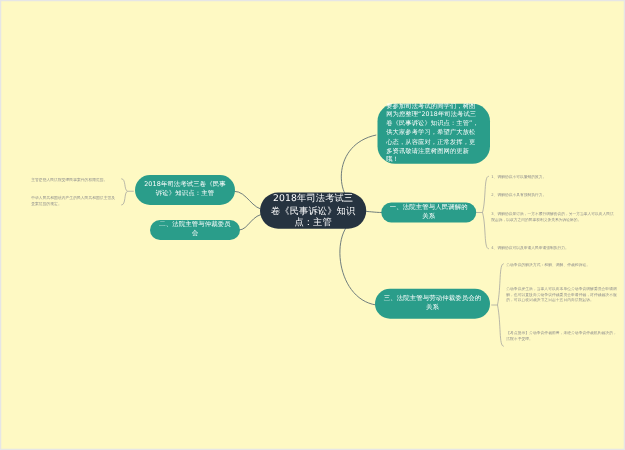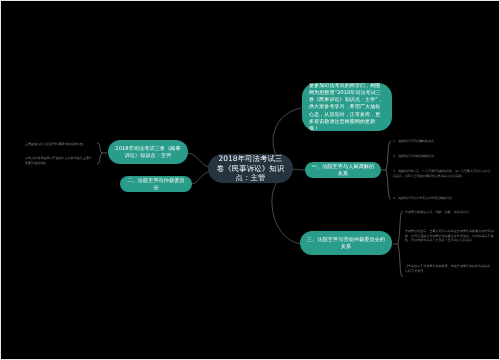--- a/index.html
+++ b/index.html
@@ -1,17 +1,17 @@
 <!DOCTYPE html>
 <html><head>
 <meta charset="utf-8">
 <style>
   html,body{margin:0;padding:0;}
   body{width:500px;height:360px;background:#ffffff;font-family:"DejaVu Sans","Liberation Sans",sans-serif;overflow:hidden;}
-  #canvas{position:relative;width:500px;height:360px;background:#000000;box-sizing:border-box;border:1px solid #e6e6e6;}
+  #canvas{position:relative;width:500px;height:360px;background:#fef9c3;box-sizing:border-box;border:1px solid #e6e6e6;}
   svg.links{position:absolute;left:0;top:0;width:500px;height:360px;pointer-events:none;}
   .node{position:absolute;box-sizing:border-box;display:flex;align-items:center;justify-content:center;text-align:center;color:#ffffff;border-radius:40px;line-height:1.28;letter-spacing:0.1px;word-break:break-all;}
   .node-root{background:#263340;font-size:7.4px;padding:3px 7px;}
   .node-teal{background:#2a9d8a;font-size:5.1px;padding:3px 6px;}
   .node-note{background:#2a9d8a;font-size:5.0px;padding:5px 7px;text-align:left;justify-content:flex-start;line-height:1.45;border-radius:14px;}
   .ann{position:absolute;color:#8a8a8a;font-size:3.0px;line-height:1.5;letter-spacing:0.05px;word-break:break-all;}
   .ann-num{position:absolute;color:#8a8a8a;font-size:3.0px;line-height:1.5;word-break:break-all;}
 </style>
 </head>
 <body>

